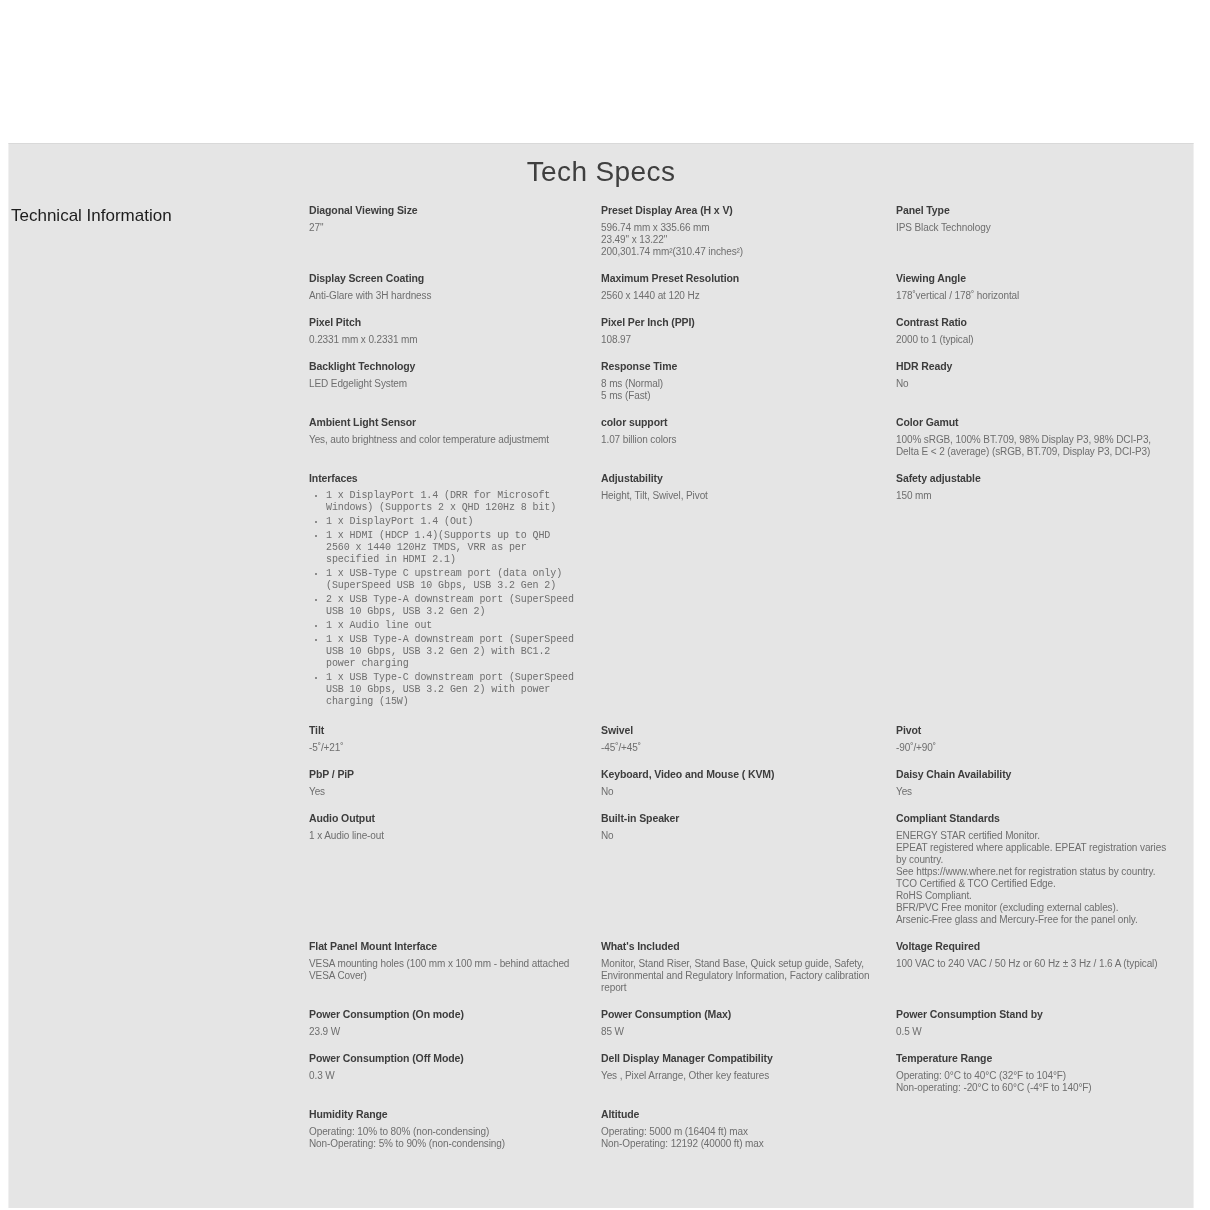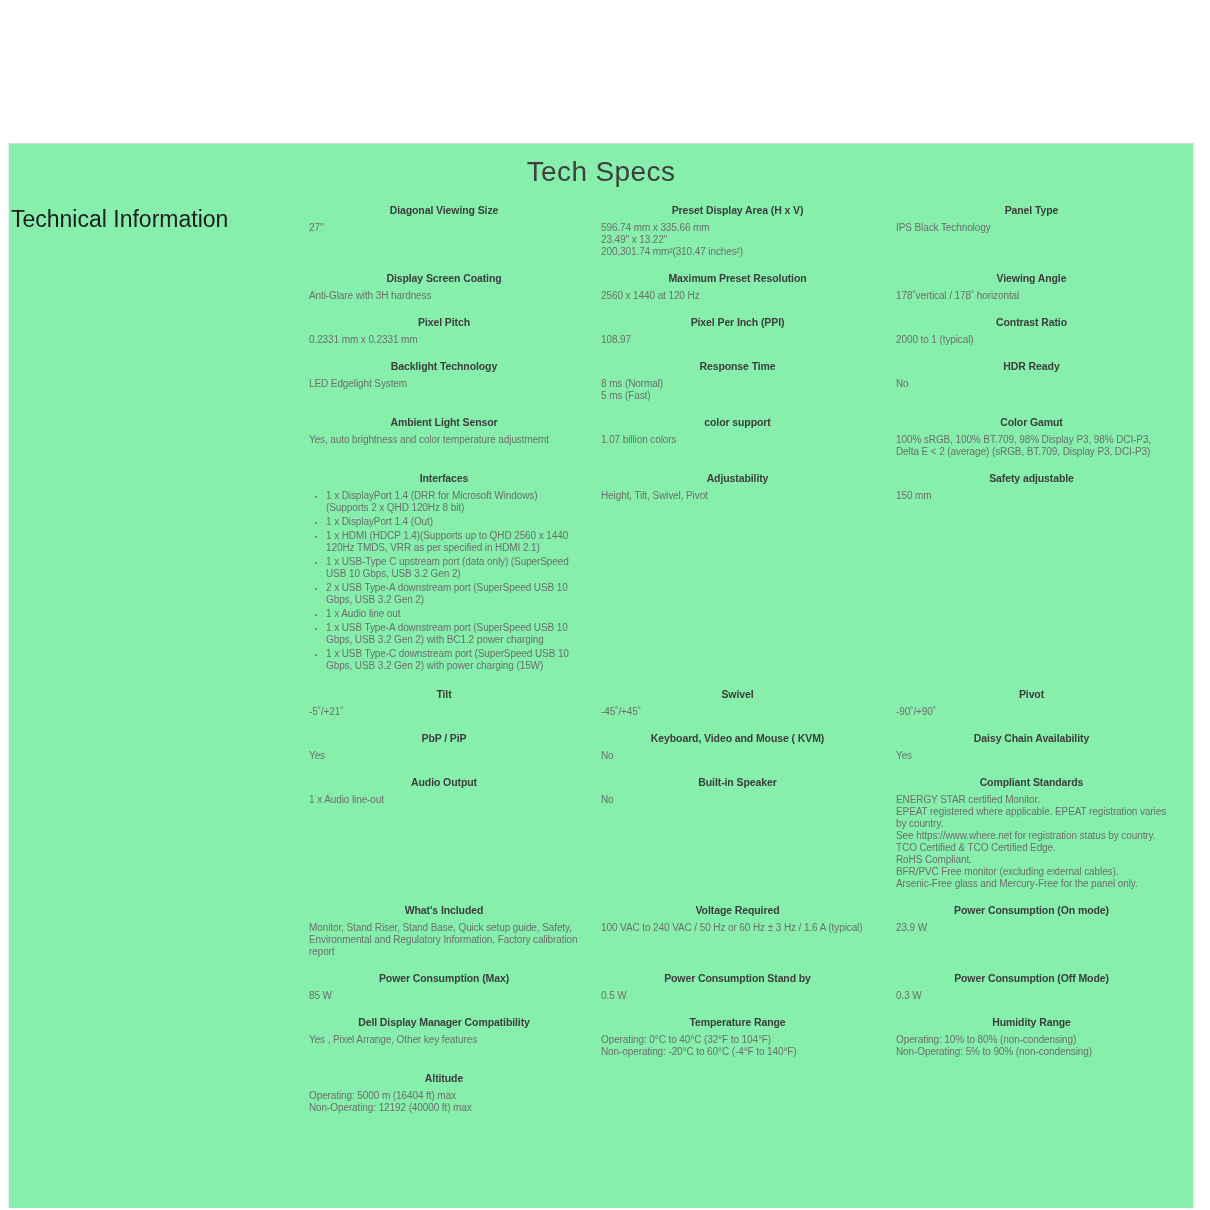--- a/index.html
+++ b/index.html
@@ -7,21 +7,21 @@
   body {
     font-family: "Liberation Sans", sans-serif;
     color: #3d3d3d;
     width: 1210px;
     height: 1210px;
     overflow: hidden;
   }
   .page-panel {
     margin: 143px 16px 0 8px;
     min-height: 1065px;
-    background: #86efac;
+    background: #e5e5e5;
     border-top: 1px solid #d9d9d9;
     border-left: 1px solid #f0f0f0;
     border-right: 1px solid #f0f0f0;
   }
   .page-title {
     margin: 0;
     padding-top: 12px;
     height: 48px;
     text-align: center;
     font-size: 28px;
@@ -32,58 +32,58 @@
   .content {
     position: relative;
     margin-top: 12px;
     padding-bottom: 40px;
   }
   .section-heading {
     position: absolute;
     left: 2px;
     top: 2px;
     margin: 0;
-    font-size: 23px;
+    font-size: 17px;
     font-weight: 500;
     color: #1d1d1d;
   }
   .specs-grid {
     margin-left: 300px;
     margin-right: 4px;
     display: grid;
     grid-template-columns: 292px 295px 1fr;
     row-gap: 14px;
     align-items: start;
   }
   .spec-group { padding-right: 22px; }
   .spec-label {
     font-size: 10.5px;
     font-weight: bold;
     color: #3d3d3d;
     line-height: 13px;
     margin-bottom: 5px;
     letter-spacing: -0.1px;
-    text-align: center;
   }
   .spec-value {
     font-size: 10px;
     color: #6e6e6e;
     line-height: 12px;
     letter-spacing: -0.1px;
   }
   .spec-bullet-list {
     margin: 2px 0 0 0;
     padding-left: 17px;
   }
   .spec-bullet-item {
     font-size: 10px;
     color: #6e6e6e;
     line-height: 12px;
     letter-spacing: -0.1px;
     margin-bottom: 2px;
+    font-family: Liberation Mono, monospace;
   }
   .spec-bullet-item::marker { font-size: 8px; color: #6e6e6e; }
 </style>
 </head>
 <body>
 
 <div class="page-panel">
   <h1 class="page-title">Tech Specs</h1>
   <div class="content">
     <h2 class="section-heading">Technical Information</h2>
@@ -208,20 +208,24 @@
           <div class="spec-label">Compliant Standards</div>
           <div class="spec-value">ENERGY STAR certified Monitor.</div>
           <div class="spec-value">EPEAT registered where applicable. EPEAT registration varies by country.</div>
           <div class="spec-value">See https://www.where.net for registration status by country.</div>
           <div class="spec-value">TCO Certified &amp; TCO Certified Edge.</div>
           <div class="spec-value">RoHS Compliant.</div>
           <div class="spec-value">BFR/PVC Free monitor (excluding external cables).</div>
           <div class="spec-value">Arsenic-Free glass and Mercury-Free for the panel only.</div>
         </div>
         <div class="spec-group">
+          <div class="spec-label">Flat Panel Mount Interface</div>
+          <div class="spec-value">VESA mounting holes (100 mm x 100 mm - behind attached VESA Cover)</div>
+        </div>
+        <div class="spec-group">
           <div class="spec-label">What's Included</div>
           <div class="spec-value">Monitor, Stand Riser, Stand Base, Quick setup guide, Safety, Environmental and Regulatory Information, Factory calibration report</div>
         </div>
         <div class="spec-group">
           <div class="spec-label">Voltage Required</div>
           <div class="spec-value">100 VAC to 240 VAC / 50 Hz or 60 Hz ± 3 Hz / 1.6 A (typical)</div>
         </div>
         <div class="spec-group">
           <div class="spec-label">Power Consumption (On mode)</div>
           <div class="spec-value">23.9 W</div>

